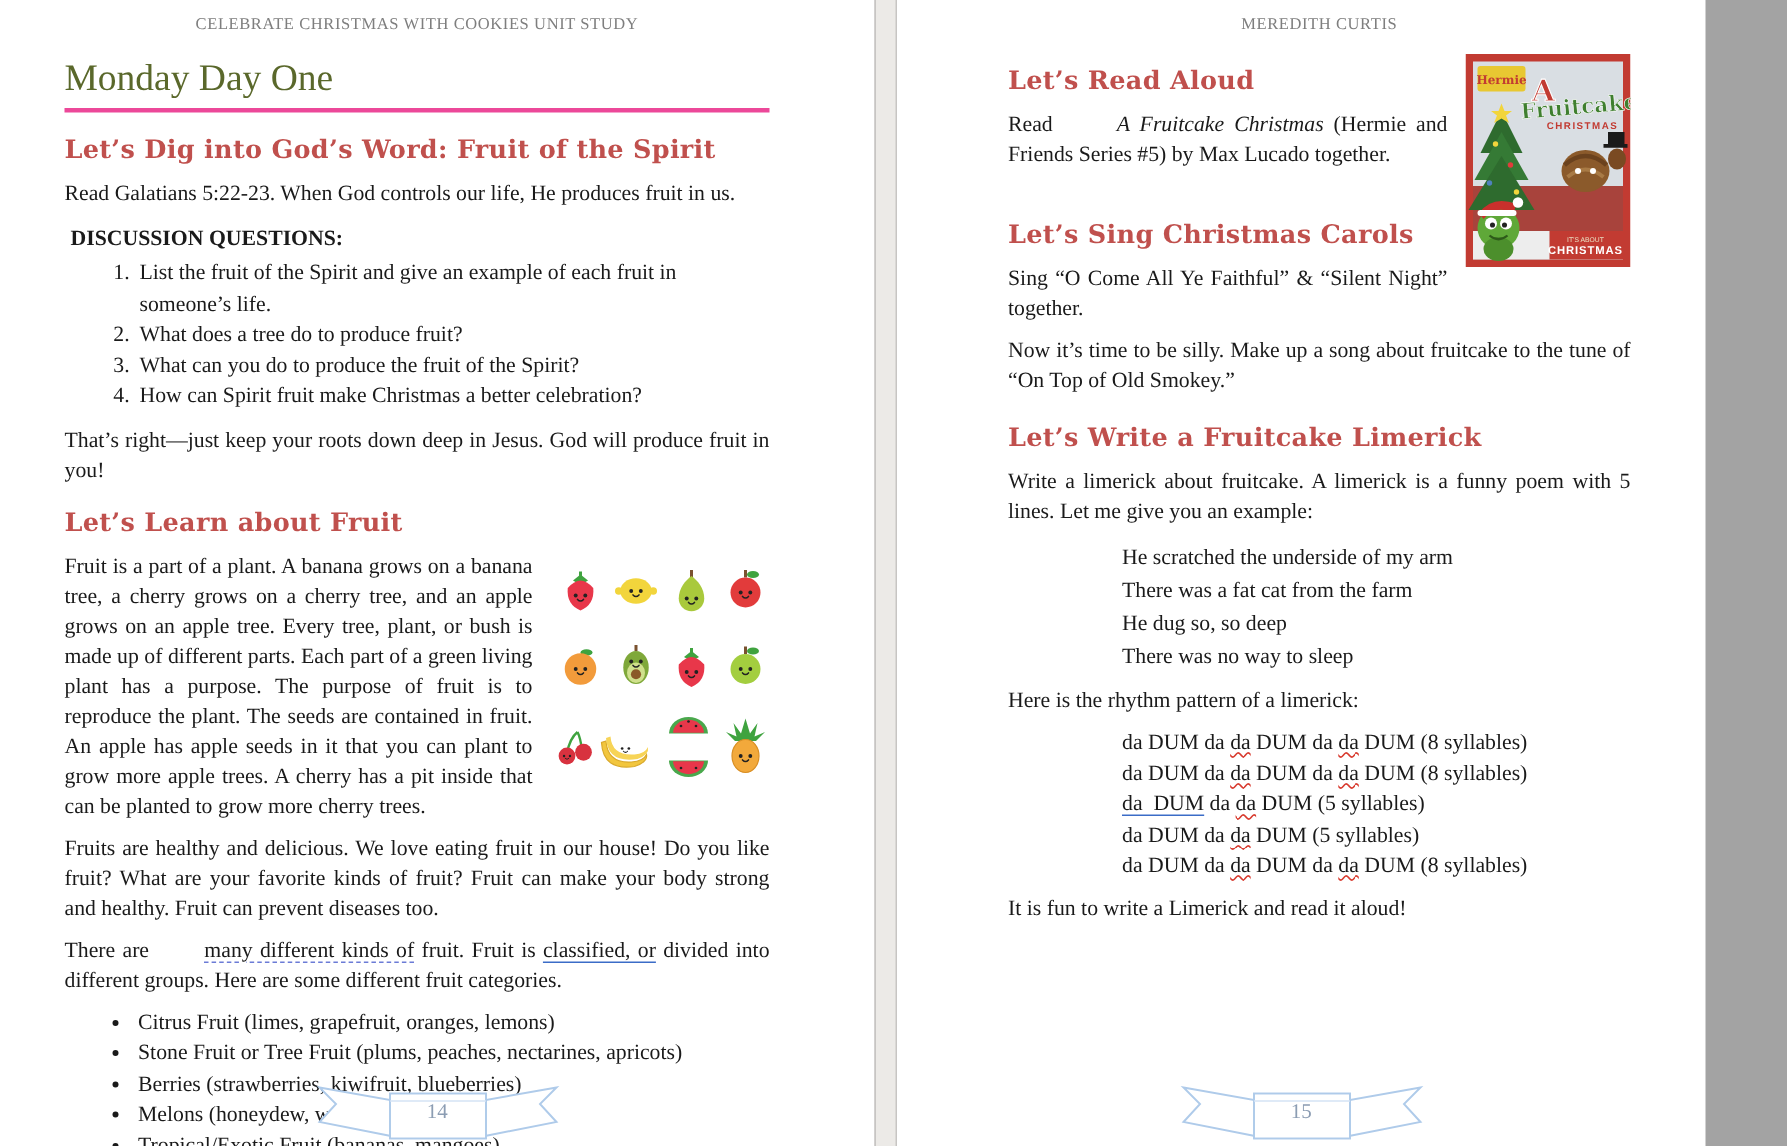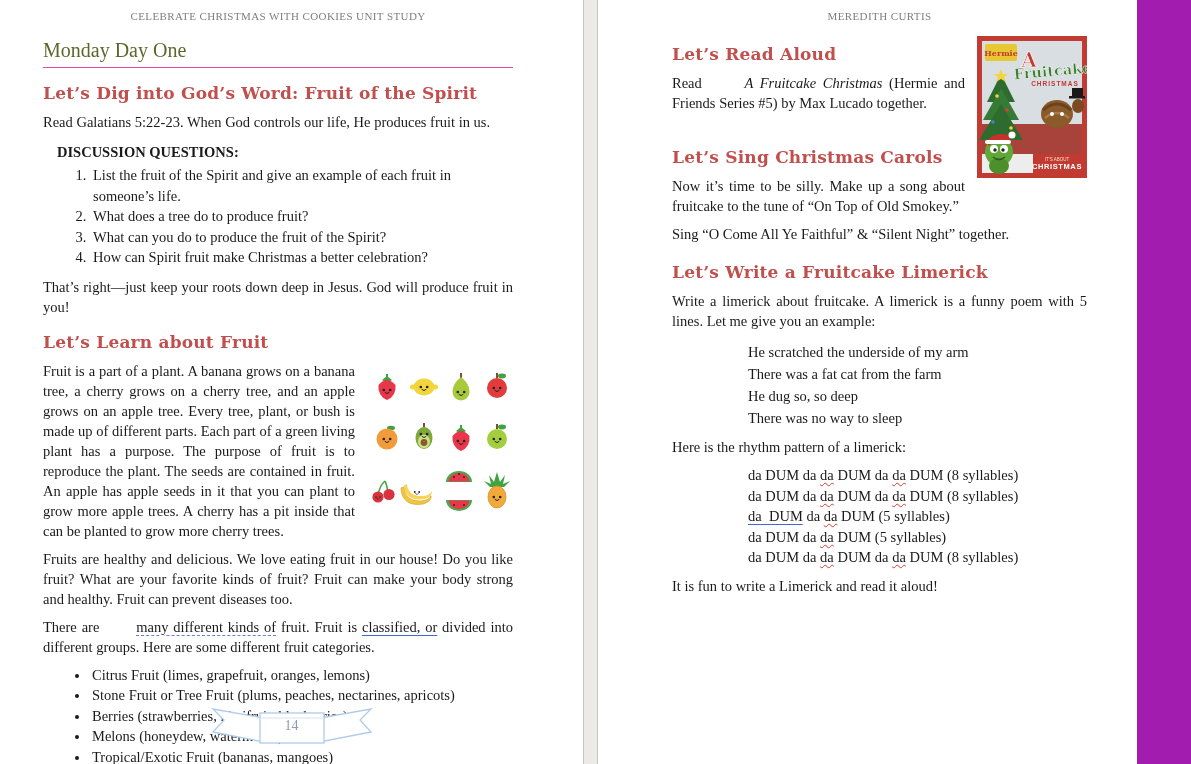--- a/index.html
+++ b/index.html
@@ -1,36 +1,36 @@
 <!DOCTYPE html>
 <html><head>
 <meta charset="utf-8">
 <style>
   * { margin:0; padding:0; box-sizing:border-box; }
   html,body { width:1191px; height:764px; background:#fff; overflow:hidden;
               font-family:"Liberation Serif", serif; color:#1a1a1a; }
-  .spread { position:relative; width:1191px; height:764px; background:#a21caf; }
+  .spread { position:relative; width:1191px; height:764px; background:#a3a3a3; }
 
   .page { position:absolute; top:0; height:764px; background:#fff; overflow:hidden; }
   .page-left  { left:0;   width:583px; padding:10px 70px 0 43px; }
   .page-right { left:598px; width:539px; padding:10px 50px 0 74px; }
   .gutter { position:absolute; top:0; left:583px; width:15px; height:764px;
             background:#ECEAE7; border-left:1px solid #C7C5C3; border-right:1px solid #C7C5C3; }
 
   .running-head { text-align:center; font-size:11px; color:#7E7E7E; letter-spacing:.4px; }
 
-  .day-title { font-size:20px; font-weight:normal; color:#5A682B;
-               margin-top:17px; padding-bottom:5px; border-bottom:1px solid #ec4899; }
+  .day-title { font-size:25px; font-weight:normal; color:#5A682B;
+               margin-top:17px; padding-bottom:5px; border-bottom:3px solid #ec4899; }
 
   h2.sec { font-family:"DejaVu Serif", serif; font-size:17px; font-weight:bold;
            color:#C0504D; margin:15px 0 9px 0; letter-spacing:.2px; }
 
   p.body { font-size:14.5px; line-height:20px; text-align:justify; margin:9px 0; }
   p.tight { margin:8px 0; }
-  .bold-label { font-weight:bold; margin:12px 0 4px 14px; }
+  .bold-label { font-weight:bold; margin:12px 0 4px 4px; }
 
   ol.questions { margin:4px 0 8px 0; padding-left:47px; font-size:14.5px; }
   ol.questions li { line-height:20.5px; padding-left:3px; }
   ul.cats { margin:6px 0 4px 0; padding-left:47px; font-size:14.5px; }
   ul.cats li { line-height:20.5px; padding-left:2px; }
 
   .gr-dotted { text-decoration:underline dashed #6B7BD6; text-decoration-thickness:1px; text-underline-offset:3px;margin-left:32px; }
   .gr-solid  { text-decoration:underline solid #3B6CC7; text-decoration-thickness:1px; text-underline-offset:3px; }
   .sp-red    { text-decoration:underline wavy #D83A2E; text-decoration-thickness:1px; text-underline-offset:2px; }
   .pre { white-space:pre-wrap; }
@@ -38,21 +38,21 @@
 
   .fruit-grid-img { float:right; width:146px; height:152px; margin:2px 0 4px 12px; }
 
   .book-cover { float:right; width:110px; height:142px; margin:14px 0 8px 12px; }
 
   .limerick { margin:10px 0 6px 76px; font-size:14.5px; }
   .limerick div { line-height:22px; }
   .rhythm { margin:6px 0 8px 76px; font-size:14.5px; }
   .rhythm div { line-height:20.5px; }
 
-  .ribbon-wrap { position:absolute; bottom:16px; left:50%; transform:translateX(-50%); width:170px; height:42px; }
+  .ribbon-wrap { position:absolute; bottom:0; left:50%; transform:translateX(-50%); width:170px; height:42px; }
   .ribbon-num { position:absolute; top:12px; left:0; width:100%; text-align:center;
                 font-size:14px; color:#8C9DB3; }
 </style>
 </head>
 <body>
 
 <div class="spread">
 
   <div class="page page-left">
     <div class="running-head">CELEBRATE CHRISTMAS WITH COOKIES UNIT STUDY</div>
@@ -239,22 +239,22 @@
 
       <rect x="56" y="118" width="49" height="19" fill="#C23B32"></rect>
       <text x="80" y="125" font-size="4.5" text-anchor="middle" fill="#EADFC2" font-family="Liberation Sans, sans-serif">IT’S ABOUT</text>
       <text x="80" y="133" font-size="7.5" font-weight="bold" text-anchor="middle" fill="#fff" letter-spacing="0.6" font-family="Liberation Sans, sans-serif">CHRISTMAS</text>
     </svg>
 
     <h2 class="sec" style="margin-top:22px;">Let’s Read Aloud</h2>
     <p class="body tight"><span>Read </span><span class="ital">A Fruitcake Christmas</span><span> (Hermie and Friends Series #5) by Max Lucado together.</span></p>
 
     <h2 class="sec" style="margin-top:34px;">Let’s Sing Christmas Carols</h2>
+    <p class="body tight">Sing “O Come All Ye Faithful” &amp; “Silent Night” together.</p>
     <p class="body tight">Now it’s time to be silly. Make up a song about fruitcake to the tune of “On Top of Old Smokey.”</p>
-    <p class="body tight">Sing “O Come All Ye Faithful” &amp; “Silent Night” together.</p>
 
     <h2 class="sec" style="margin-top:18px;">Let’s Write a Fruitcake Limerick</h2>
     <p class="body tight">Write a limerick about fruitcake. A limerick is a funny poem with 5 lines. Let me give you an example:</p>
 
     <div class="limerick">
       <div>He scratched the underside of my arm</div>
       <div>There was a fat cat from the farm</div>
       <div>He dug so, so deep</div>
       <div>There was no way to sleep</div>
     </div>
@@ -265,15 +265,24 @@
     <div class="rhythm">
       <div><span>da DUM da </span><span class="sp-red">da</span><span> DUM da </span><span class="sp-red">da</span><span> DUM (8 syllables)</span></div>
       <div><span>da DUM da </span><span class="sp-red">da</span><span> DUM da </span><span class="sp-red">da</span><span> DUM (8 syllables)</span></div>
       <div><span class="gr-solid pre">da  DUM</span><span> da </span><span class="sp-red">da</span><span> DUM (5 syllables)</span></div>
       <div><span>da DUM da </span><span class="sp-red">da</span><span> DUM (5 syllables)</span></div>
       <div><span>da DUM da </span><span class="sp-red">da</span><span> DUM da </span><span class="sp-red">da</span><span> DUM (8 syllables)</span></div>
     </div>
 
     <p class="body tight">It is fun to write a Limerick and read it aloud!</p>
 
+    <div class="ribbon-wrap">
+      <svg width="170" height="42" viewBox="0 0 170 42">
+        <polygon points="6,3 57,12 57,36 6,26 17,14" fill="#fff" stroke="#AFCBEA" stroke-width="1.3"></polygon>
+        <polygon points="164,3 113,12 113,36 164,26 153,14" fill="#fff" stroke="#AFCBEA" stroke-width="1.3"></polygon>
+        <rect x="53" y="7" width="64" height="30" fill="#fff" stroke="#AFCBEA" stroke-width="1.3"></rect>
+        <line x1="53" y1="12" x2="117" y2="12" stroke="#D5E3F4" stroke-width="1"></line>
+      </svg>
+      <div class="ribbon-num">15</div>
+    </div>
   </div>
 
 </div>
 
 </body></html>

